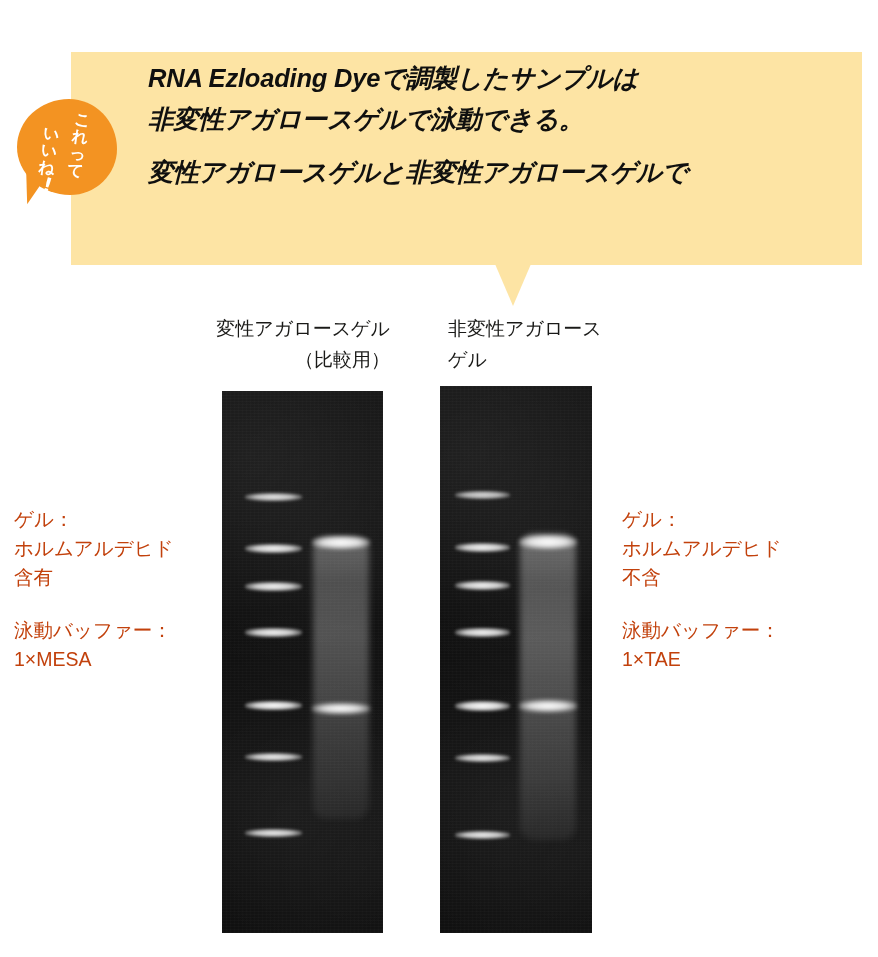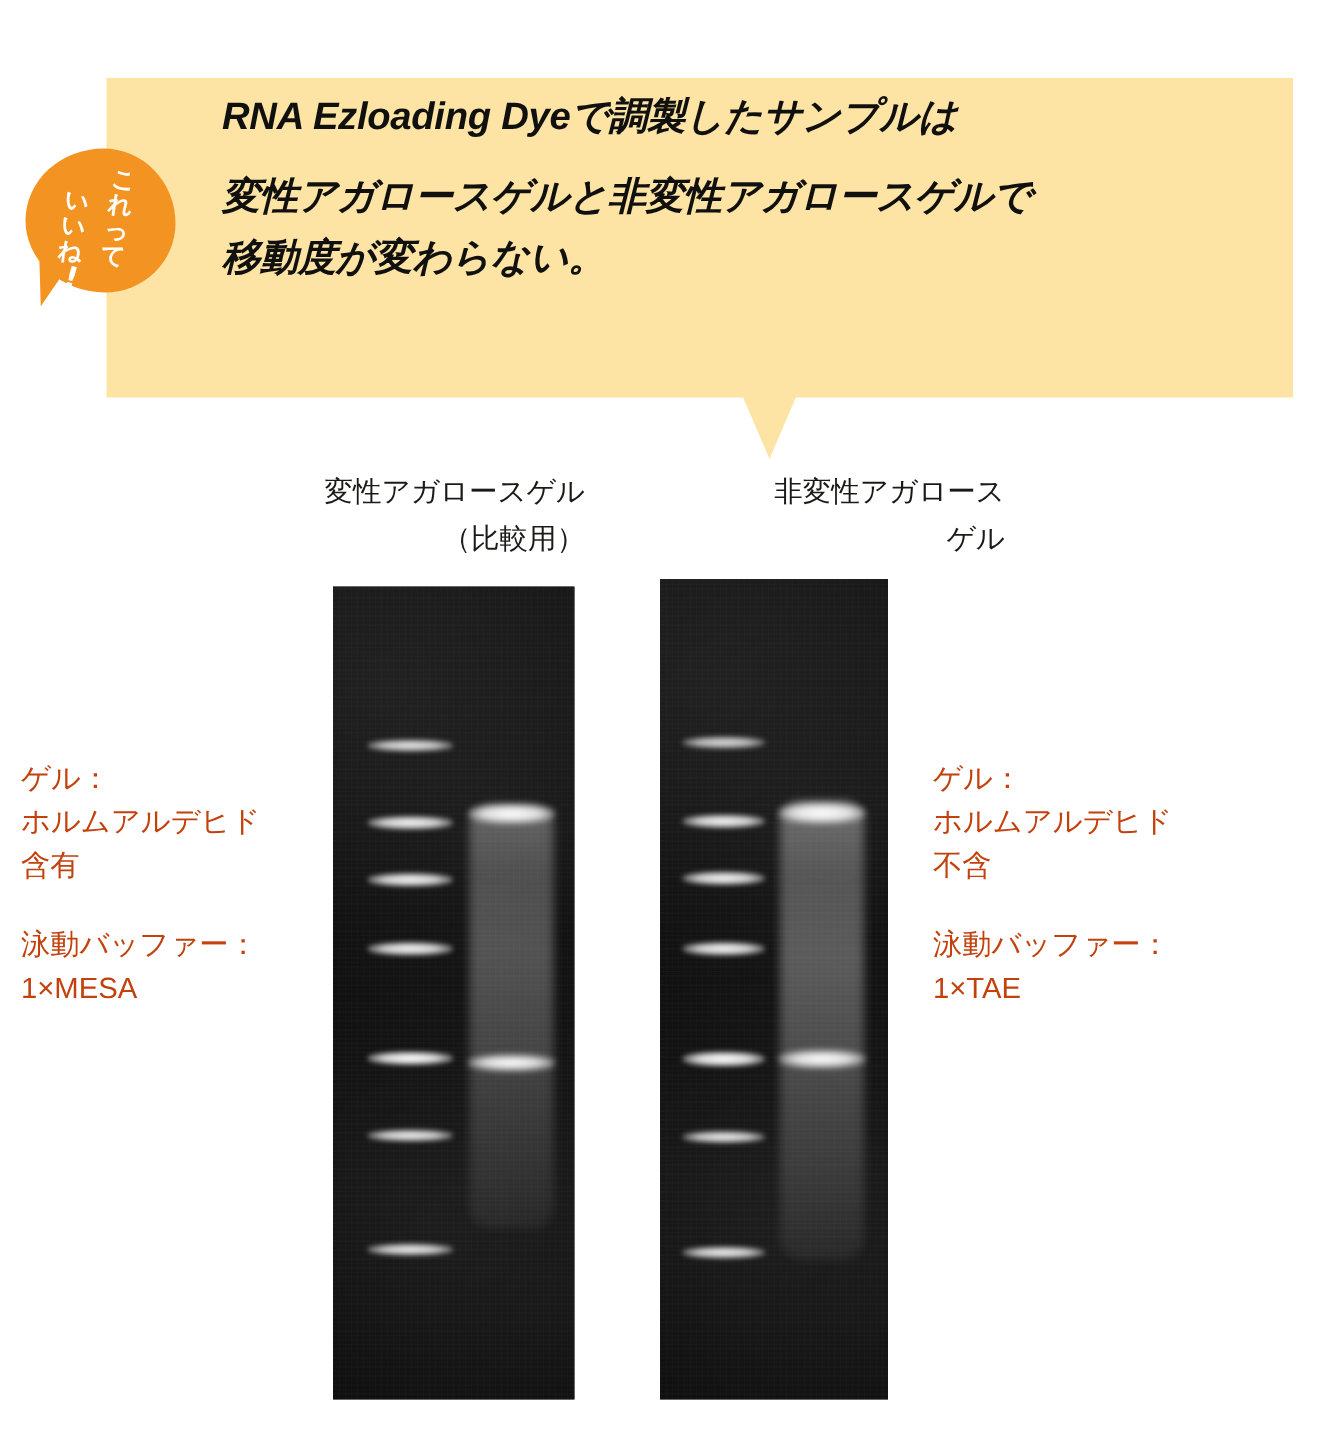--- a/index.html
+++ b/index.html
@@ -127,24 +127,24 @@
     color: #1a1a18;
     white-space: pre-line;
   }
   #gel-title-left {
     left: 100px;
     top: 313px;
     width: 290px;
     text-align: right;
   }
   #gel-title-right {
-    left: 420px;
+    left: 448px;
     top: 313px;
     width: 250px;
-    text-align: right;
+    text-align: left;
   }
 
   
   .gel-caption {
     position: absolute;
     font-size: 19.5px;
     line-height: 29px;
     color: #c2410c;
   }
   .caption-block { white-space: pre-line; }
@@ -194,24 +194,24 @@
 </style>
 </head>
 <body>
 
 <div id="callout-box"></div>
 <div id="callout-tail"></div>
 
 <div id="callout-text">
   <p class="callout-para">
     <span class="callout-line">RNA Ezloading Dyeで調製したサンプルは</span>
+    <span class="callout-line">非変性アガロースゲルで泳動できる。</span>
   </p>
   <p class="callout-para second">
     <span class="callout-line">変性アガロースゲルと非変性アガロースゲルで</span>
-    <span class="callout-line">移動度が変わらない。</span>
   </p>
 </div>
 
 <div id="badge">
   <div id="badge-tail"></div>
   <div id="badge-blob"></div>
   <div id="badge-label">
     <div class="badge-col" id="badge-col-right">
       <span>こ</span>
       <span>れ</span>

